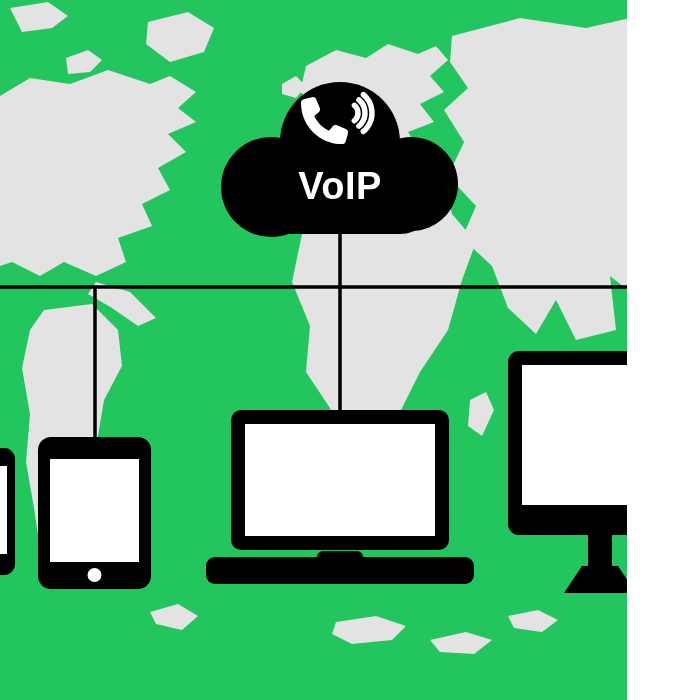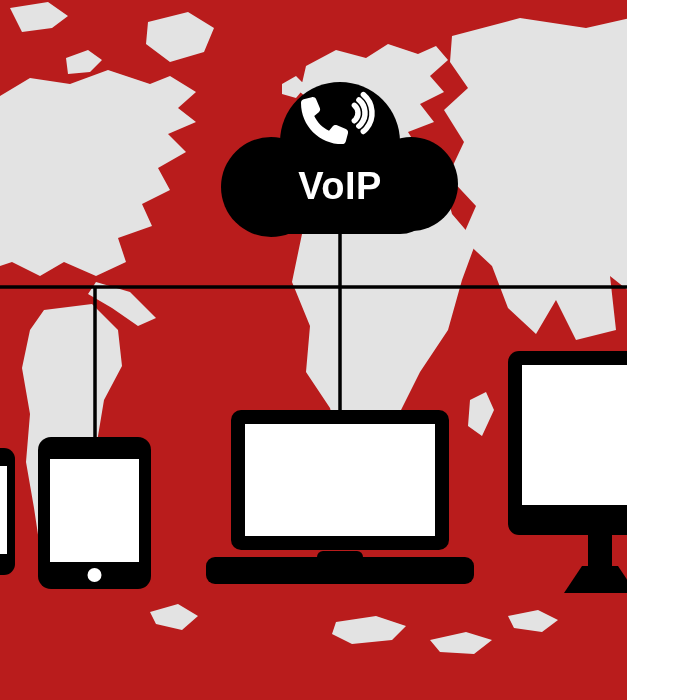--- a/index.html
+++ b/index.html
@@ -6,21 +6,21 @@
     margin: 0;
     padding: 0;
     background: #ffffff;
     font-family: "Liberation Sans", "DejaVu Sans", sans-serif;
   }
   .frame {
     position: relative;
     width: 627px;
     height: 700px;
     overflow: hidden;
-    background: #b91c1c;
+    background: #22c55e;
   }
   svg { display: block; }
   text {
     font-family: "Liberation Sans", "DejaVu Sans", sans-serif;
     font-weight: bold;
   }
 </style>
 </head>
 <body>
 

